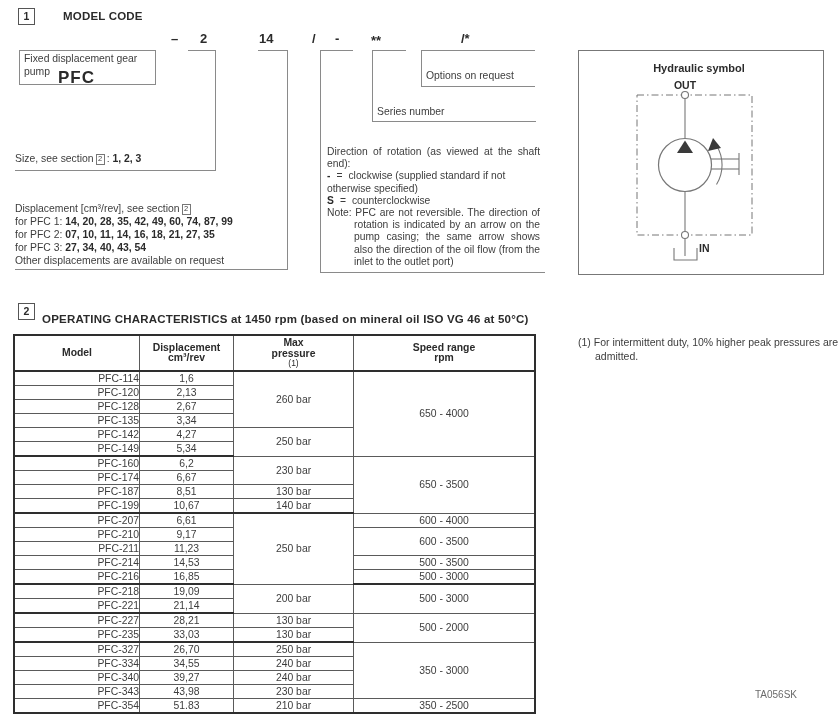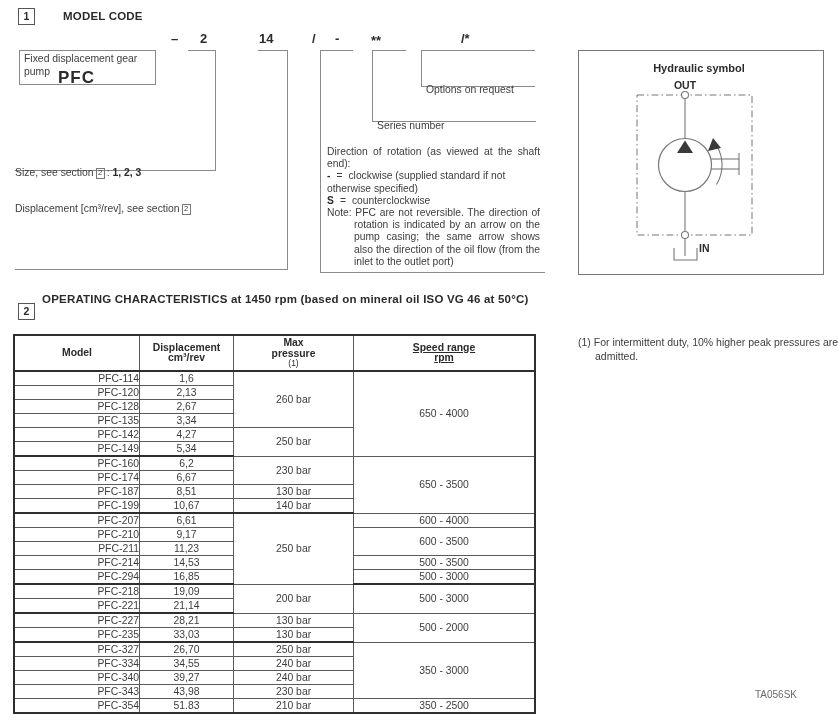--- a/index.html
+++ b/index.html
@@ -9,21 +9,21 @@
   .secnum{position:absolute;width:15px;height:15px;border:1px solid #555;
           font-size:10.5px;font-weight:bold;color:#2b2b2b;text-align:center;line-height:15px;}
   .sectitle{position:absolute;font-size:11.5px;font-weight:bold;color:#2b2b2b;letter-spacing:.2px;}
   
   .code{position:absolute;font-weight:bold;color:#2b2b2b;font-size:13px;}
   .code-prefix{font-size:17px;letter-spacing:1px;margin-top:40px;}
   
   .hline{position:absolute;height:1px;background:#8a8a8a;}
   .vline{position:absolute;width:1px;background:#8a8a8a;}
   
-  .lbl{position:absolute;font-size:10.4px;line-height:13px;color:#3d3d3d;margin-top:14px;}
+  .lbl{position:absolute;font-size:10.4px;line-height:13px;color:#3d3d3d;}
   .pumpbox{position:absolute;left:19px;top:50px;width:137px;height:35px;border:1px solid #8a8a8a;
            font-size:10.4px;line-height:12.5px;padding:2px 4px;box-sizing:border-box;}
   .secref{display:inline-block;border:1px solid #777;font-size:7.5px;line-height:8.5px;
           padding:0 1.5px;margin:0 2px;vertical-align:1px;color:#3d3d3d;}
   b{color:#2b2b2b;}
   .dispblock{position:absolute;left:15px;top:202px;width:290px;font-size:10.4px;line-height:13.1px;}
   .rotblock{position:absolute;left:327px;top:146px;width:213px;font-size:10.3px;line-height:12.2px;}
   .rotblock .just{text-align:justify;}
   .rotblock .note{padding-left:27px;text-indent:-27px;text-align:justify;}
   .eq{display:inline-block;margin:0 6px;}
@@ -31,21 +31,21 @@
   .hydbox{position:absolute;left:578px;top:50px;width:244px;height:223px;border:1px solid #777;}
   
   .optable{position:absolute;left:13px;top:334px;border-collapse:collapse;table-layout:fixed;}
   .optable th,.optable td{border:1px solid #5a5a5a;font-size:10.4px;color:#3d3d3d;}
   .optable{border:2px solid #2e2e2e;}
   .optable th{font-weight:bold;color:#2b2b2b;padding:2px;line-height:10.5px;border-bottom:2px solid #2e2e2e;}
   .optable td{height:13px;line-height:13px;padding:0;text-align:center;}
   .optable td.cell-model{text-align:right;padding-left:9px;}
   .optable tr.thick td{border-bottom:2px solid #2e2e2e;margin-left:28px;}
   .optable .sup-note{font-size:8.5px;line-height:9px;font-weight:normal;}
-  .col-model{width:120px;} .col-disp{width:89px;margin-top:16px;} .col-press{width:115px;} .col-speed{width:176px;text-decoration:underline;}
+  .col-model{width:120px;} .col-disp{width:89px;margin-top:16px;} .col-press{width:115px;} .col-speed{width:176px;}
   .opnote{position:absolute;left:578px;top:336px;width:246px;font-size:10.5px;line-height:13.5px;
           padding-left:17px;text-indent:-17px;}
   .doccode{position:absolute;left:727px;top:689px;width:70px;text-align:right;font-size:10px;color:#6a6a6a;}
 </style>
 </head>
 <body>
 
 <div class="page">
 
   <div class="secnum" style="left:18px;top:8px;">1</div>
@@ -81,20 +81,26 @@
   <div class="hline" style="left:421px;top:86px;width:114px;"></div>
 
   <div class="pumpbox">Fixed displacement gear pump</div>
   <div class="lbl" style="left:426px;top:69px;">Options on request</div>
   <div class="lbl" style="left:377px;top:105px;">Series number</div>
 
   <div class="lbl" style="left:15px;top:152px;"><span>Size, see section</span><span class="secref">2</span><span>: </span><b>1, 2, 3</b></div>
 
   <div class="dispblock">
     <div><span>Displacement [cm³/rev], see section</span><span class="secref">2</span></div>
+    <div>
+        <div><span>for PFC 1: </span><b>14, 20, 28, 35, 42, 49, 60, 74, 87, 99</b></div>
+        <div><span>for PFC 2: </span><b>07, 10, 11, 14, 16, 18, 21, 27, 35</b></div>
+        <div><span>for PFC 3: </span><b>27, 34, 40, 43, 54</b></div>
+      </div>
+    <div>Other displacements are available on request</div>
   </div>
 
   <div class="rotblock">
     <div class="just">Direction of rotation (as viewed at the shaft end):</div>
     <div><b>-</b><span class="eq">=</span><span>clockwise (supplied standard if not otherwise specified)</span></div>
     <div><b>S</b><span class="eq">=</span><span>counterclockwise</span></div>
     <div class="note"><span>Note:</span> <span>PFC are not reversible. The direction of rotation is indicated by an arrow on the pump casing; the same arrow shows also the direction of the oil flow (from the inlet to the outlet port)</span></div>
   </div>
 
   <div class="hydbox">
@@ -113,21 +119,21 @@
       <polygon points="134,87 129,100 142,97" fill="#3a3a3a"></polygon>
       <line x1="106" y1="140.5" x2="106" y2="180.5" stroke="#777" stroke-width="1.1"></line>
       <circle cx="106" cy="184" r="3.5" fill="#fff" stroke="#777" stroke-width="1.1"></circle>
       <line x1="106" y1="187.5" x2="106" y2="205" stroke="#777" stroke-width="1.1"></line>
       <path d="M 95 197 L 95 209 L 118 209 L 118 197" fill="none" stroke="#777" stroke-width="1.1"></path>
       <text x="120" y="201" font-size="10.5" font-weight="bold" fill="#2b2b2b">IN</text>
     </svg>
   </div>
 
   <div class="secnum" style="left:18px;top:303px;">2</div>
-  <div class="sectitle" style="left:42px;top:293px;">OPERATING CHARACTERISTICS at 1450 rpm (based on mineral oil ISO VG 46 at 50°C)</div>
+  <div class="sectitle" style="left:42px;top:313px;">OPERATING CHARACTERISTICS at 1450 rpm (based on mineral oil ISO VG 46 at 50°C)</div>
 
   <table class="optable">
     <colgroup>
       <col class="col-model">
         <col class="col-disp">
         <col class="col-press">
         <col class="col-speed">
     </colgroup>
     <thead>
       <tr>
@@ -211,21 +217,21 @@
         <tr>
           <td class="cell-model">PFC-211</td>
           <td>11,23</td>
         </tr>
         <tr>
           <td class="cell-model">PFC-214</td>
           <td>14,53</td>
           <td rowspan="1">500 - 3500</td>
         </tr>
         <tr class="thick">
-          <td class="cell-model">PFC-294</td>
+          <td class="cell-model">PFC-216</td>
           <td>16,85</td>
           <td rowspan="1">500 - 3000</td>
         </tr>
         <tr>
           <td class="cell-model">PFC-218</td>
           <td>19,09</td>
           <td rowspan="2">200 bar</td>
           <td rowspan="2">500 - 3000</td>
         </tr>
         <tr class="thick">

